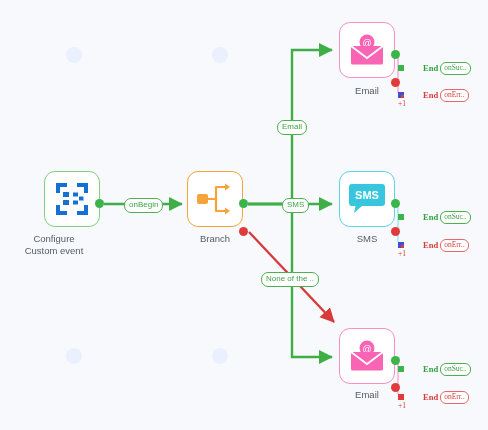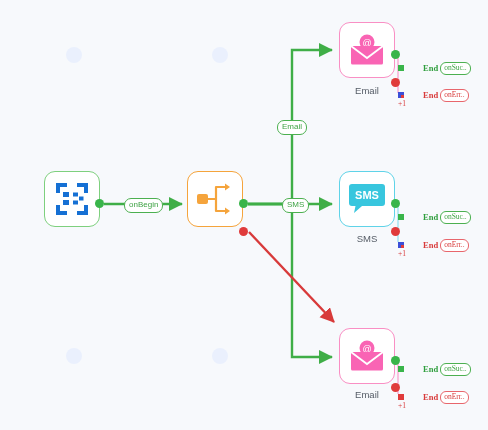--- a/index.html
+++ b/index.html
@@ -160,32 +160,35 @@
         <path d="M2,34 L13,34 L13,30 L6,30 L6,24 L2,24 Z" fill="#1570d4"></path>
         <path d="M34,34 L23,34 L23,30 L30,30 L30,24 L34,24 Z" fill="#1570d4"></path>
         <rect x="9" y="11" width="6" height="5" fill="#1570d4"></rect>
         <rect x="9" y="19" width="6" height="5" fill="#1570d4"></rect>
         <rect x="19" y="11.5" width="5" height="4" fill="#1570d4"></rect>
         <rect x="19" y="19.5" width="5" height="4" fill="#1570d4"></rect>
         <rect x="25" y="15.5" width="4.5" height="4" fill="#1570d4"></rect>
       </svg>
     </span>
   </div>
+  <div class="node-label" style="left:-1px;top:233px;">Configure
+Custom event</div>
   <div class="port out-ok" style="left:95px;top:199px;"></div>
 
   <div class="node orange" style="left:187px;top:171px;">
     <span>
       <svg class="icon-svg" width="38" height="34" viewBox="0 0 38 34">
         <rect x="1" y="12" width="11" height="10" rx="2" fill="#f5a43c"></rect>
         <path d="M12,17 L20,17 M20,17 L20,5 L30,5 M20,17 L20,29 L30,29" fill="none" stroke="#f5a43c" stroke-width="2.2" stroke-linecap="round" stroke-linejoin="round"></path>
         <path d="M29,1.5 L34,5 L29,8.5 Z" fill="#f5a43c"></path>
         <path d="M29,25.5 L34,29 L29,32.5 Z" fill="#f5a43c"></path>
       </svg>
     </span>
   </div>
+  <div class="node-label" style="left:160px;top:233px;">Branch</div>
   <div class="port out-ok" style="left:239px;top:199px;"></div>
   <div class="port out-err" style="left:239px;top:227px;"></div>
 
   <div class="node pink" style="left:339px;top:22px;">
     <span>
       <svg class="icon-svg" width="38" height="32" viewBox="0 0 38 32">
         <circle cx="19" cy="8" r="7.5" fill="#f964b4"></circle>
         <text x="19" y="11.6" font-size="9" font-family="Liberation Sans, sans-serif" fill="#ffffff" text-anchor="middle">@</text>
         <path d="M3,12 L35,12 L35,29 Q35,30.5 33.5,30.5 L4.5,30.5 Q3,30.5 3,29 Z" fill="#f964b4"></path>
         <path d="M3,12 L19,24 L35,12" fill="none" stroke="#ffffff" stroke-width="1.8"></path>
@@ -218,20 +221,21 @@
       </svg>
     </span>
   </div>
   <div class="node-label" style="left:312px;top:389px;">Email</div>
   <div class="port out-ok" style="left:391px;top:356px;"></div>
   <div class="port out-err" style="left:391px;top:383px;"></div>
 
   <div class="pill" style="left:124px;top:198px;">onBegin</div>
   <div class="pill" style="left:277px;top:120px;">Email</div>
   <div class="pill" style="left:282px;top:198px;">SMS</div>
+  <div class="pill" style="left:261px;top:272px;">None of the ..</div>
 
   <div id="endpoints">
       <div class="endrow" style="left: 398px; top: 62px;">
         <span class="sq ok"></span>
         <span class="endtxt ok">End</span>
         <span class="tag">onSuc..</span>
       </div>
       <div class="endrow" style="left: 398px; top: 89px;">
         <span class="sq errblue"></span>
         <span class="endtxt err">End</span>

